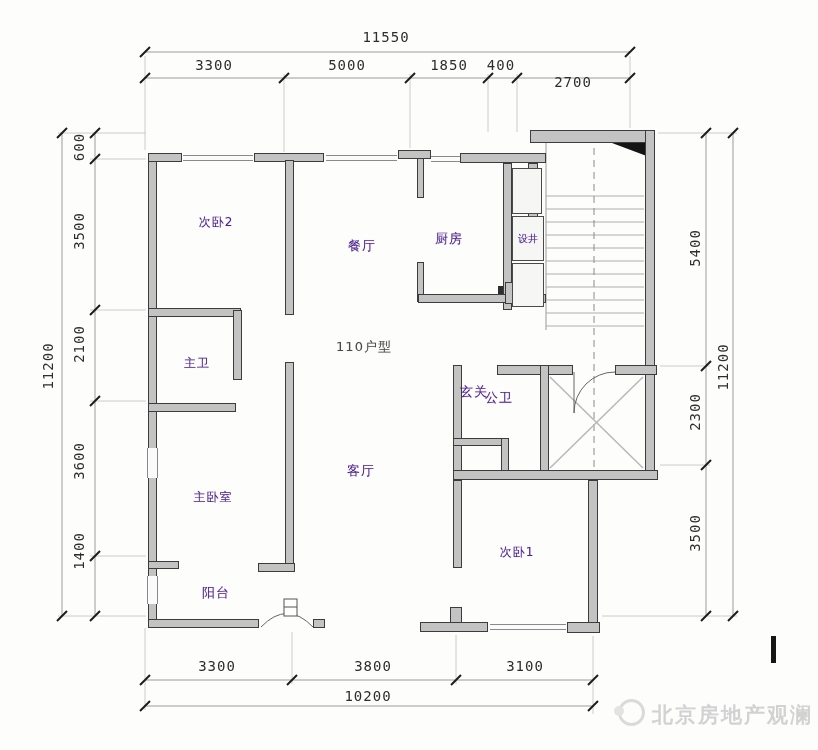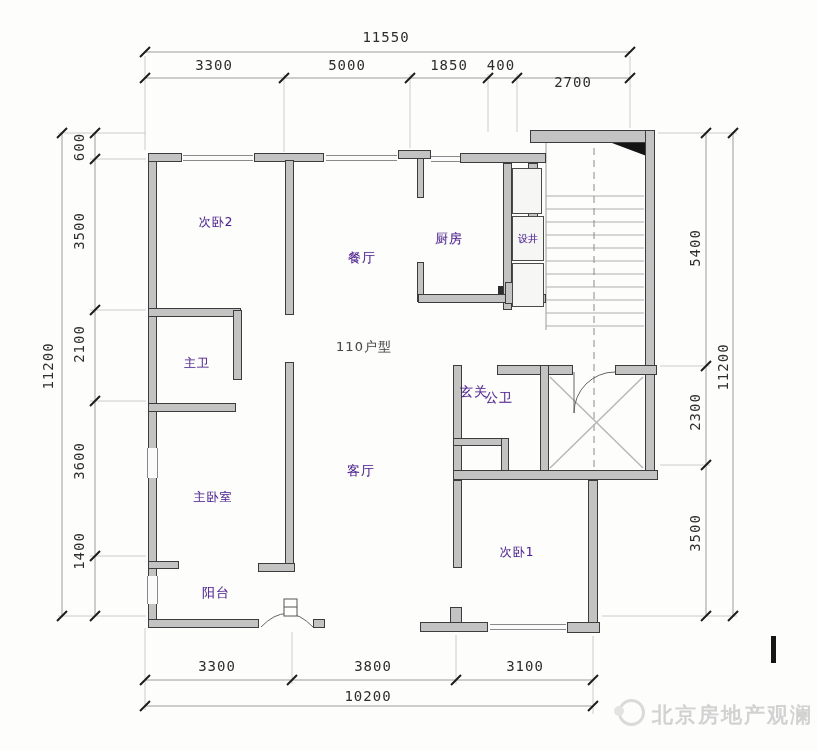--- a/index.html
+++ b/index.html
@@ -182,21 +182,21 @@
   <div class="wall" style="left:450px;top:607px;width:12px;height:17px;"></div>
   <div class="wall" style="left:420px;top:622px;width:68px;height:10px;"></div>
   <div class="wall" style="left:567px;top:622px;width:33px;height:11px;"></div>
   <div class="hwin" style="left:490px;top:624px;width:76px;height:6px;"></div>
 
   <div class="box" style="left:512px;top:168px;width:30px;height:46px;"></div>
   <div class="box" style="left:512px;top:216px;width:32px;height:45px;"></div>
   <div class="box" style="left:512px;top:263px;width:32px;height:44px;"></div>
 
   <div class="room-label" style="left:216px;top:222px;font-size:12px;">次卧2</div>
-  <div class="room-label" style="left:362px;top:258px;text-align:center;">餐厅</div>
+  <div class="room-label" style="left:362px;top:246px;text-align:center;">餐厅</div>
   <div class="room-label" style="left:449px;top:239px;">厨房</div>
   <div class="room-label small" style="left:528px;top:239px;">设井</div>
   <div class="room-label" style="left:474px;top:356px;margin-top:36px;">玄关</div>
   <div class="room-label" style="left:364px;top:347px;color:#4a4a4a;">110户型</div>
   <div class="room-label faint" style="left:197px;top:363px;font-size:12px;">主卫</div>
   <div class="room-label" style="left:499px;top:398px;">公卫</div>
   <div class="room-label" style="left:361px;top:471px;">客厅</div>
   <div class="room-label" style="left:213px;top:497px;font-size:12px;">主卧室</div>
   <div class="room-label" style="left:216px;top:593px;">阳台</div>
   <div class="room-label" style="left:517px;top:552px;font-size:12px;">次卧1</div>

